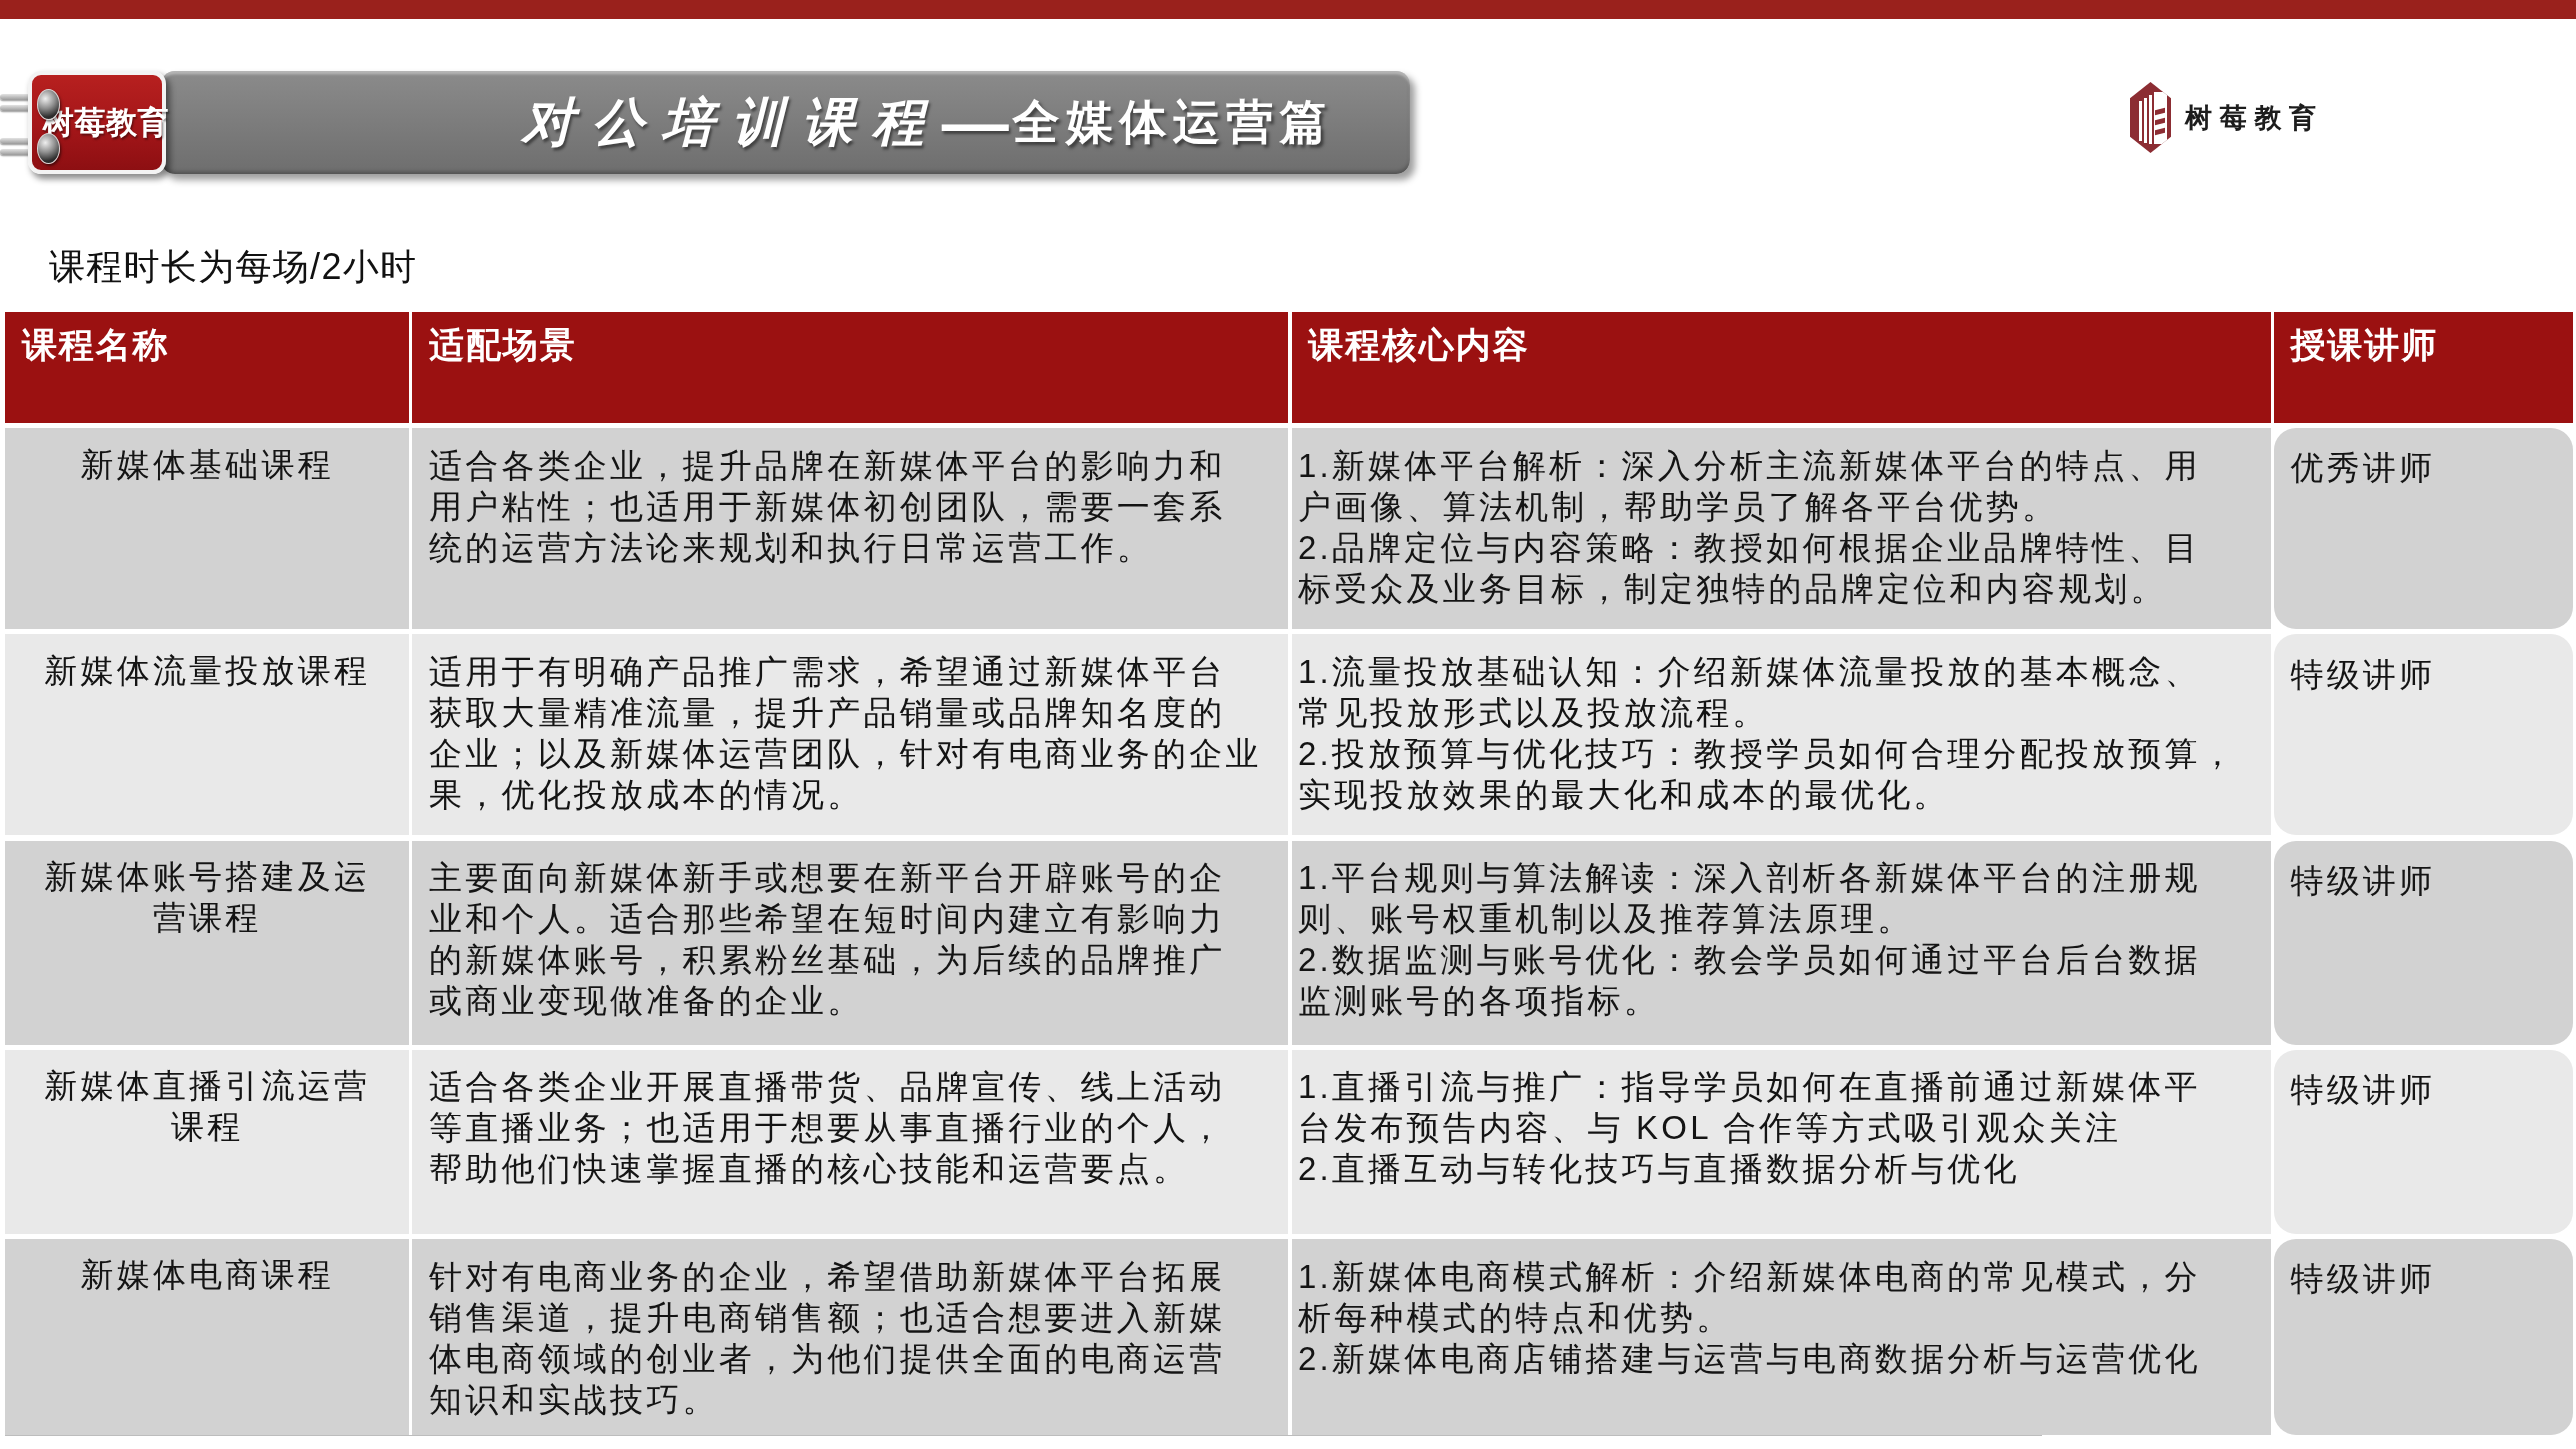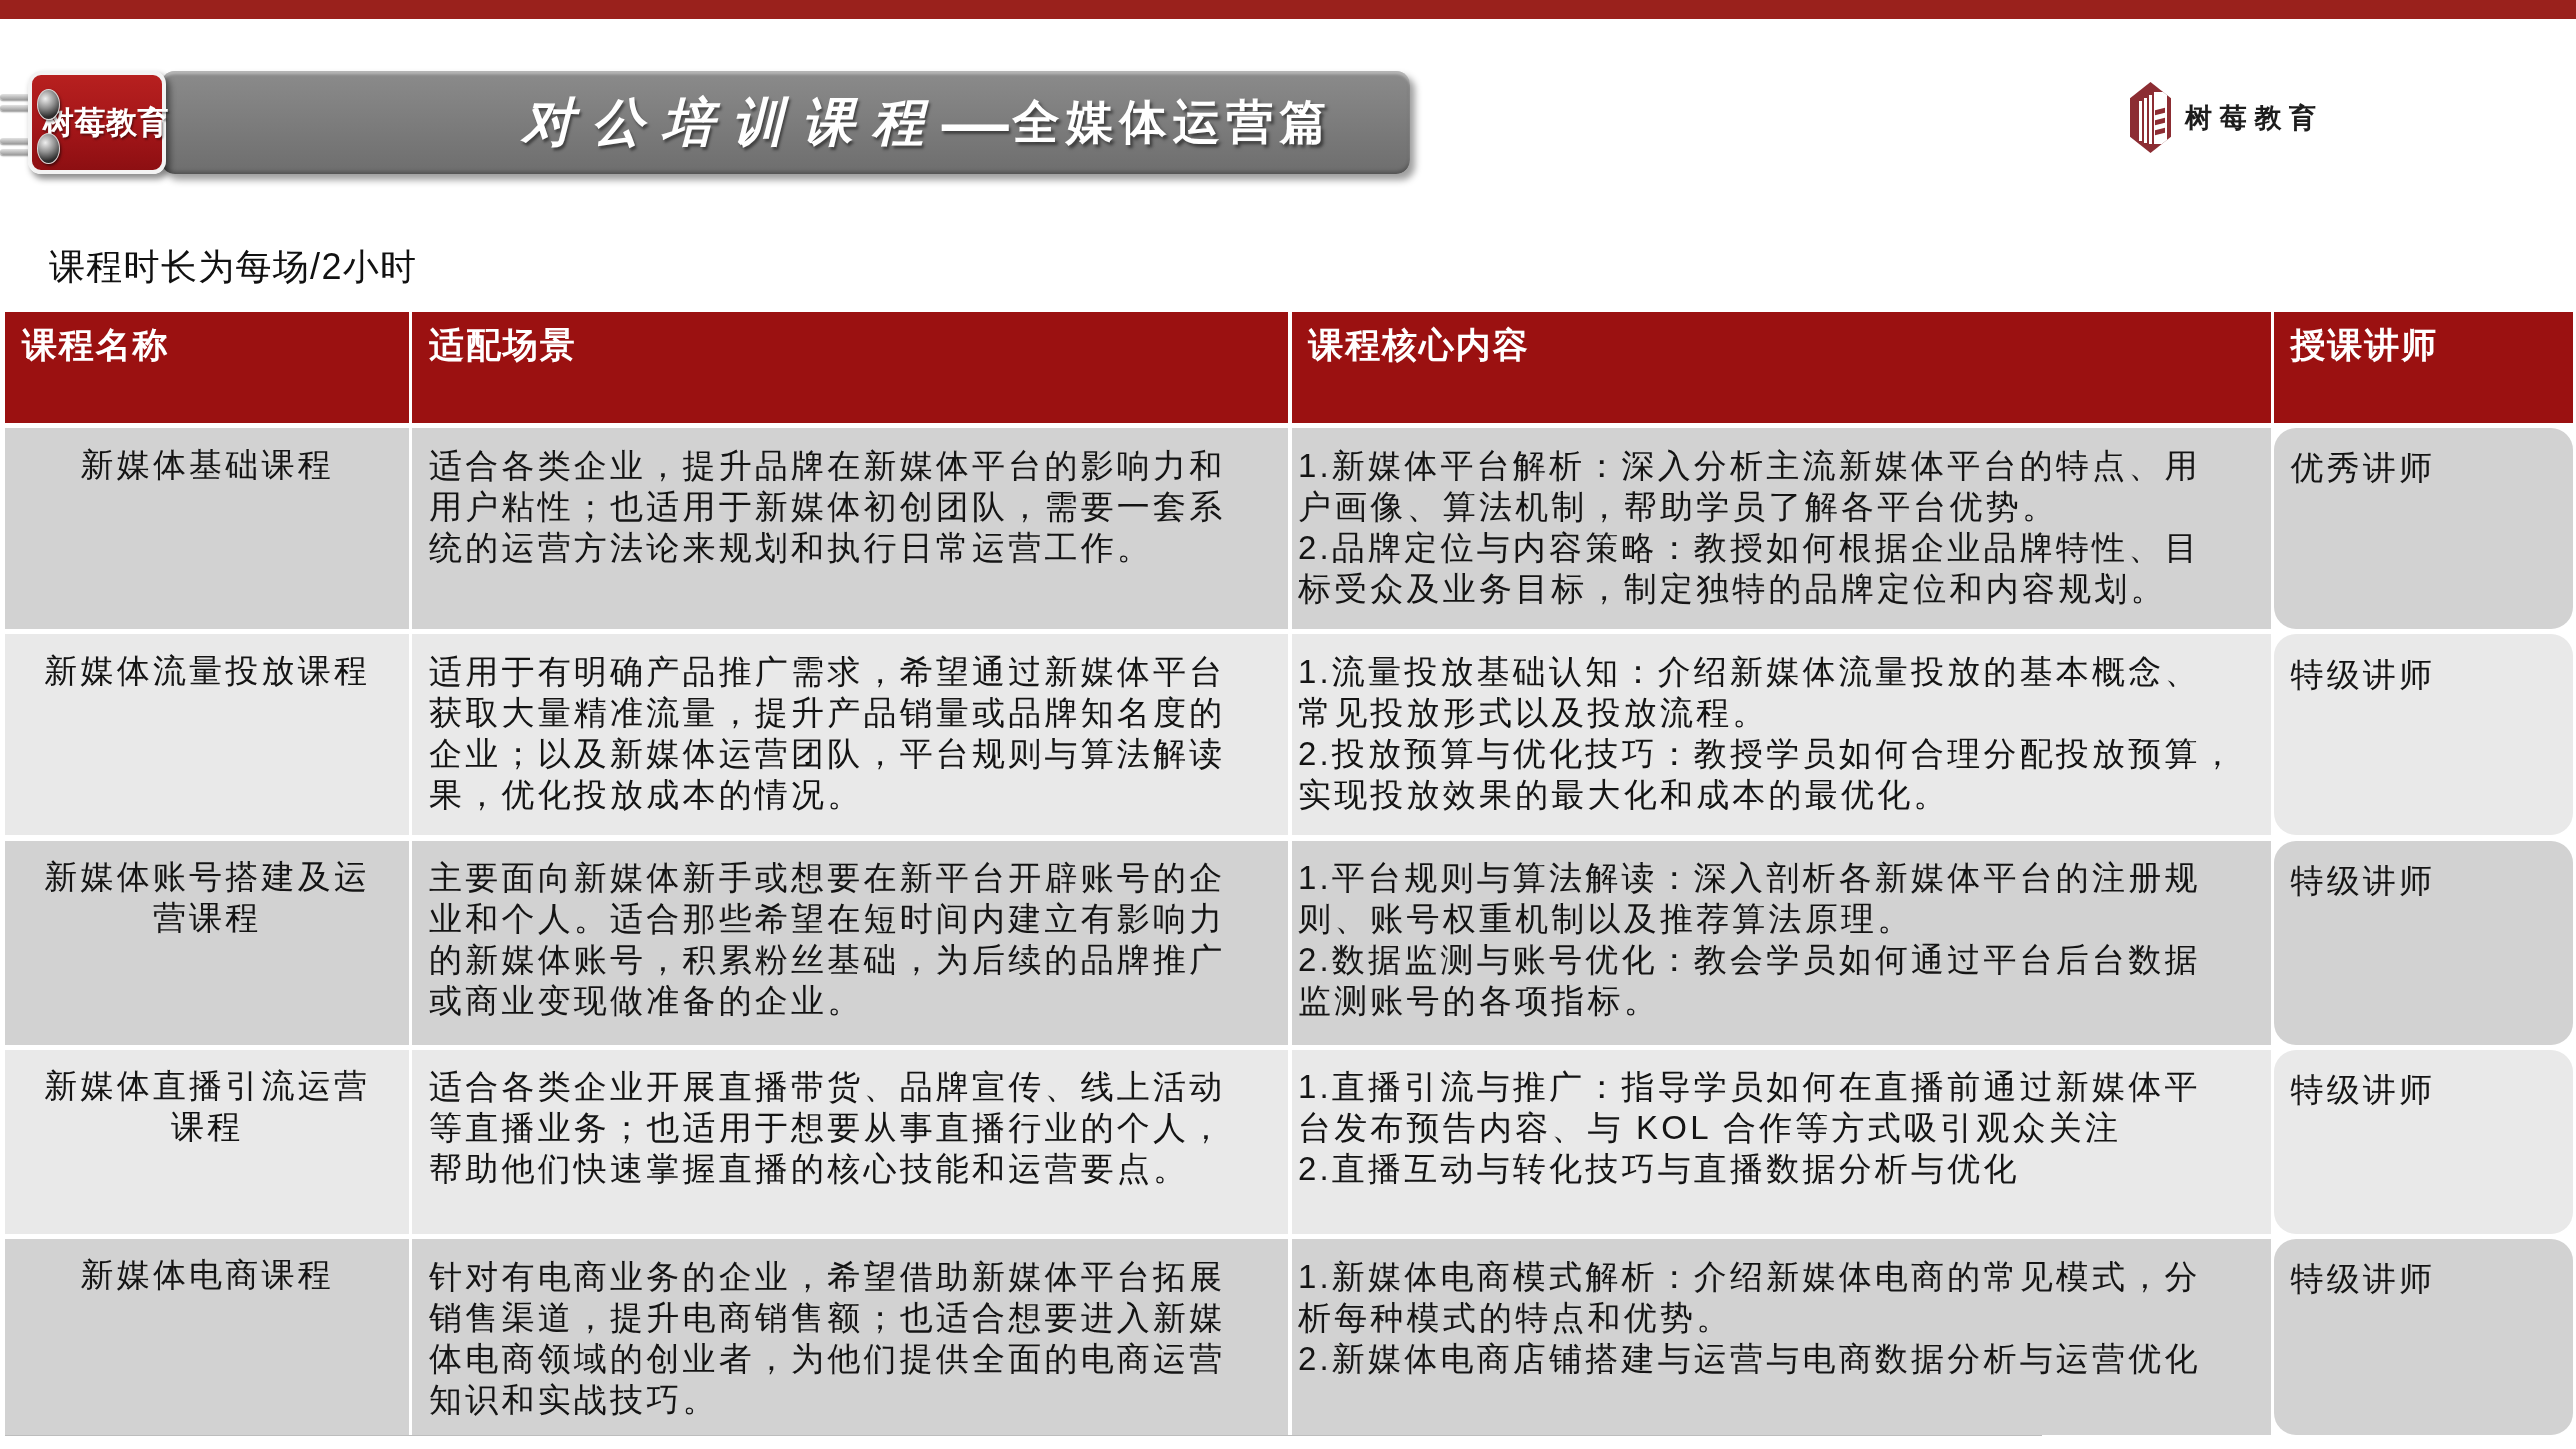--- a/index.html
+++ b/index.html
@@ -124,21 +124,21 @@
 用户粘性；也适用于新媒体初创团队，需要一套系
 统的运营方法论来规划和执行日常运营工作。</div>
       <div class="cell c-content dark">1.新媒体平台解析：深入分析主流新媒体平台的特点、用
 户画像、算法机制，帮助学员了解各平台优势。
 2.品牌定位与内容策略：教授如何根据企业品牌特性、目
 标受众及业务目标，制定独特的品牌定位和内容规划。</div>
       <div class="cell c-teacher dark">优秀讲师</div>
       <div class="cell c-name lite">新媒体流量投放课程</div>
       <div class="cell c-scene lite">适用于有明确产品推广需求，希望通过新媒体平台
 获取大量精准流量，提升产品销量或品牌知名度的
-企业；以及新媒体运营团队，平台规则与算法解读
+企业；以及新媒体运营团队，针对有电商业务的企业
 果，优化投放成本的情况。</div>
       <div class="cell c-content lite">1.流量投放基础认知：介绍新媒体流量投放的基本概念、
 常见投放形式以及投放流程。
 2.投放预算与优化技巧：教授学员如何合理分配投放预算，
 实现投放效果的最大化和成本的最优化。</div>
       <div class="cell c-teacher lite">特级讲师</div>
       <div class="cell c-name dark">新媒体账号搭建及运
 营课程</div>
       <div class="cell c-scene dark">主要面向新媒体新手或想要在新平台开辟账号的企
 业和个人。适合那些希望在短时间内建立有影响力

